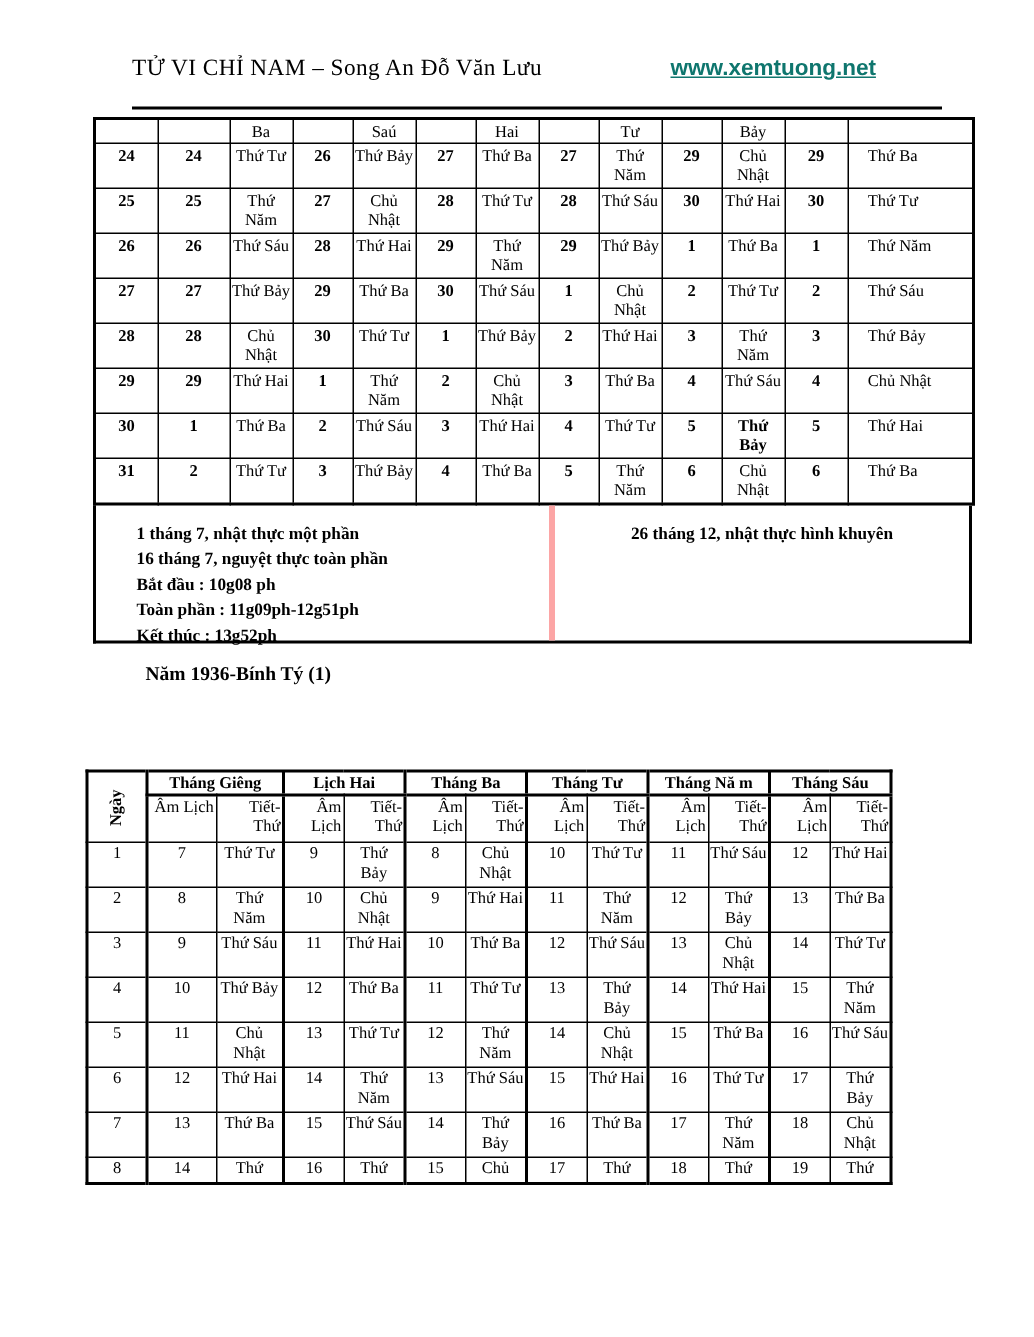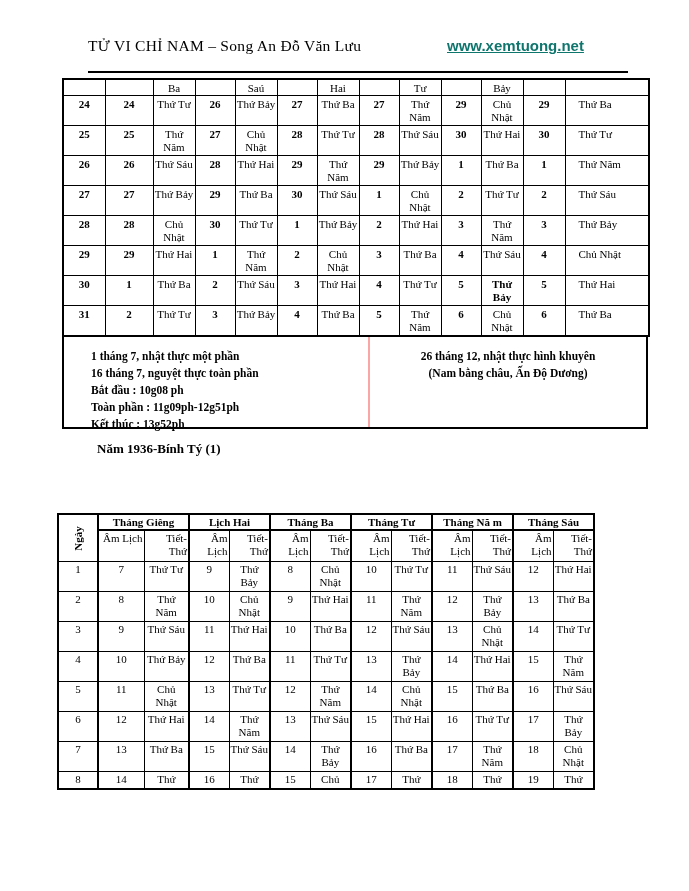--- a/index.html
+++ b/index.html
@@ -19,21 +19,21 @@
   .cal-table{width:586px;border:2px solid #000;}
   .cal-table td{
     border:1px solid #000;font-size:11px;line-height:13px;text-align:center;
     vertical-align:top;padding:2px 1px 0 1px;height:27px;overflow:hidden;
   }
   .cal-table tr.partial td{height:13px;}
   .cal-table td.lastcol{text-align:left;padding-left:13px;}
   td.b,th.b{font-weight:bold;}
 
   .eclipse-box{width:586px;height:92px;border:2px solid #000;border-top:none;display:flex;box-sizing:border-box;}
-  .ecl-left{width:306px;border-right:2px solid #fca5a5;box-sizing:border-box;padding:11px 4px 0 27px;}
+  .ecl-left{width:306px;border-right:4px solid #fca5a5;box-sizing:border-box;padding:11px 4px 0 27px;}
   .ecl-right{flex:1;text-align:center;padding-top:11px;}
   .eclipse-box p{margin:0;font-size:11.5px;line-height:17px;font-weight:bold;}
 
   .year-title{position:absolute;left:97px;top:441px;margin:0;font-size:13px;font-weight:bold;white-space:nowrap;}
 
   
   .year-table{position:absolute;left:57px;top:513px;width:536px;border:2px solid #000;}
   .year-table th,.year-table td{
     border:1px solid #000;font-size:11px;line-height:13px;vertical-align:top;
     padding:1px 1px 0 1px;overflow:hidden;font-weight:normal;
@@ -214,21 +214,20 @@
     <div class="eclipse-box">
       <div class="ecl-left" id="eclipse-left">
           <p>1 tháng 7, nhật thực một phần</p>
           <p>16 tháng 7, nguyệt thực toàn phần</p>
           <p>Bắt đầu : 10g08 ph</p>
           <p>Toàn phần : 11g09ph-12g51ph</p>
           <p>Kết thúc : 13g52ph</p>
         </div>
       <div class="ecl-right" id="eclipse-right">
           <p>26 tháng 12, nhật thực hình khuyên</p>
-          <p>(Nam bằng châu, Ấn Độ Dương)</p>
         </div>
     </div>
   </div>
 
   <h2 class="year-title">Năm 1936-Bính Tý (1)</h2>
 
   <table class="year-table">
     <colgroup>
       <col style="width:40px">
         <col style="width:46px">

